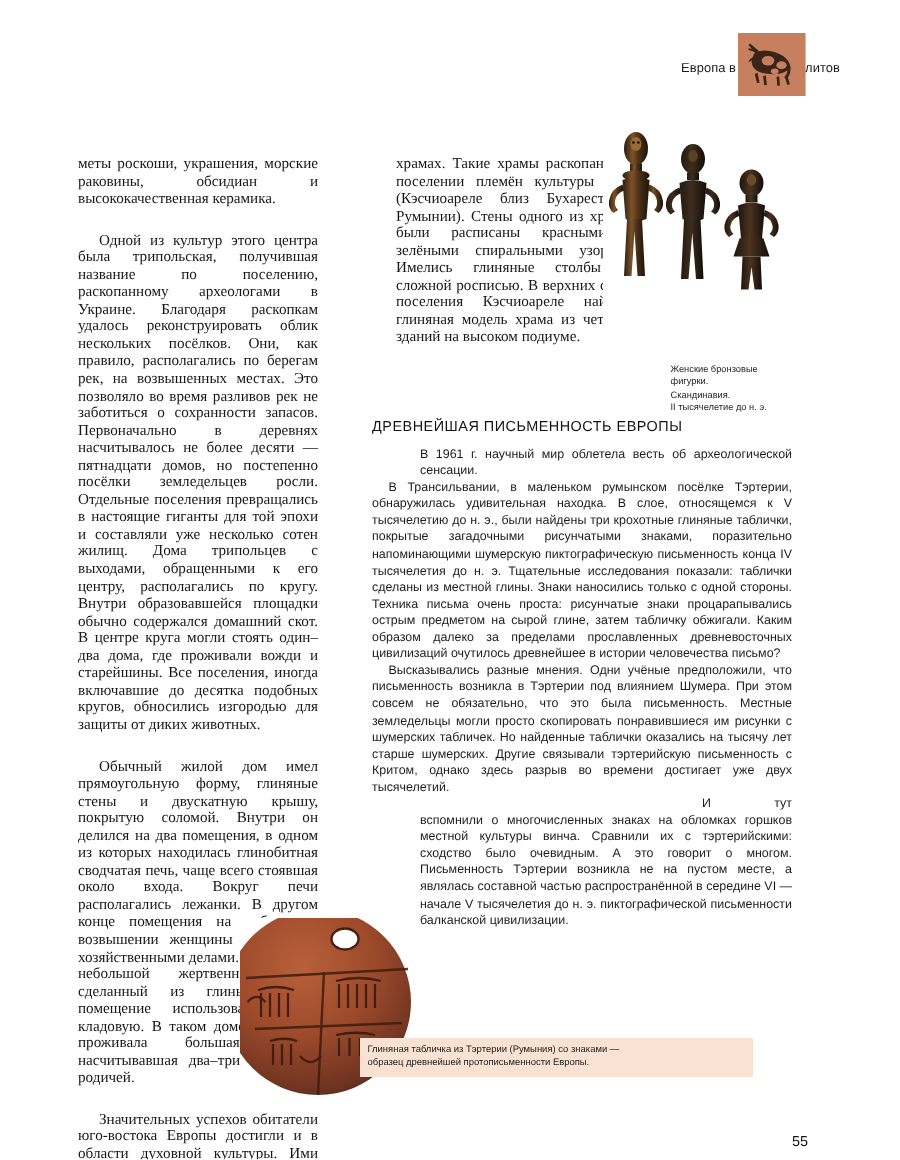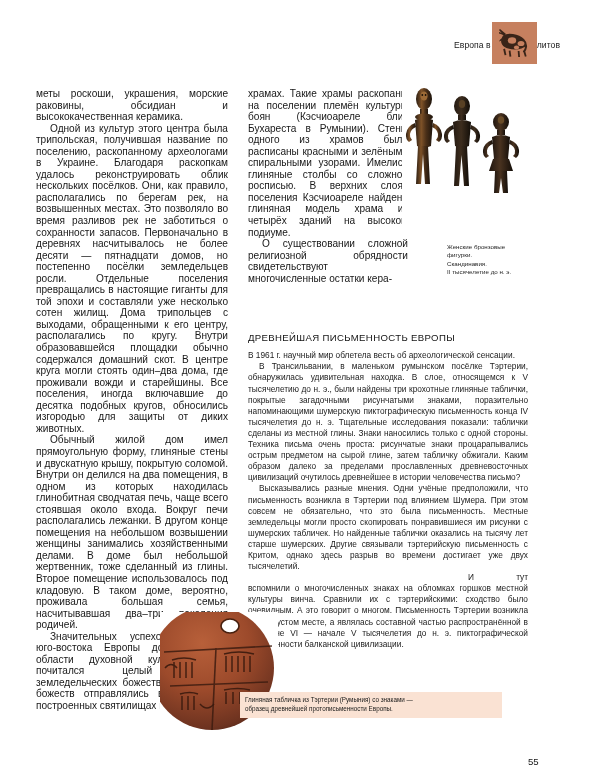--- a/index.html
+++ b/index.html
@@ -49,41 +49,41 @@
 
   
   .col {
     position: absolute;
     top: 88px;
   }
   .col-left  { left: 36px;  width: 192px; }
   .col-right { left: 248px; width: 280px; }
 
   p.serif {
-    margin: 0;
-    font-family: Liberation Sans, sans-serif;
+    margin: 16px;
+    font-family: Liberation Serif, serif;
     font-size: 10.1px;
     line-height: 11.55px;
     text-align: justify;
     text-indent: 14px;
     color: #171717;
     hyphens: manual;
   }
   p.serif.no-indent { text-indent: 0; }
 
   p.sans {
     margin: 0;
     font-family: "Liberation Sans", "DejaVu Sans", sans-serif;
     font-size: 8.3px;
     line-height: 11.1px;
     text-align: justify;
     text-indent: 11px;
     color: #1c1c1c;
   }
-  p.sans.no-indent { text-indent: 0; }
+  p.sans.no-indent { text-indent: 0; margin-left: 32px; }
 
   .sec-heading {
     margin: 0 0 7px 0;
     font-family: "Liberation Sans", "DejaVu Sans", sans-serif;
     font-size: 9.6px;
     font-weight: 400;
     letter-spacing: 0.35px;
     color: #141414;
   }
 
@@ -183,21 +183,20 @@
 
   <div class="col col-left">
     <p class="serif no-indent">меты роскоши, украшения, морские раковины, обсидиан и высококачественная керамика.</p>
     <p class="serif">Одной из культур этого центра была трипольская, получившая название по поселению, раскопанному археологами в Украине. Благодаря раскопкам удалось реконструировать облик нескольких посёлков. Они, как правило, располагались по берегам рек, на возвышенных местах. Это позволяло во время разливов рек не заботиться о сохранности запасов. Первоначально в деревнях насчитывалось не более десяти — пятнадцати домов, но постепенно посёлки земледельцев росли. Отдельные поселения превращались в настоящие гиганты для той эпохи и составляли уже несколько сотен жилищ. Дома трипольцев с выходами, обращенными к его центру, располагались по кругу. Внутри образовавшейся площадки обычно содержался домашний скот. В центре круга могли стоять один–два дома, где проживали вожди и старейшины. Все поселения, иногда включавшие до десятка подобных кругов, обносились изгородью для защиты от диких животных.</p>
     <p class="serif">Обычный жилой дом имел прямоугольную форму, глиняные стены и двускатную крышу, покрытую соломой. Внутри он делился на два помещения, в одном из которых находилась глинобитная сводчатая печь, чаще всего стоявшая около входа. Вокруг печи располагались лежанки. В другом конце помещения на небольшом возвышении женщины занимались хозяйственными делами. В доме был небольшой жертвенник, тоже сделанный из глины. Второе помещение использовалось под кладовую. В таком доме, вероятно, проживала большая семья, насчитывавшая два–три поколения родичей.</p>
     <p class="serif">Значительных успехов обитатели юго-востока Европы достигли и в области духовной культуры. Ими почитался целый пантеон земледельческих божеств. Культы этих божеств отправлялись в специально построенных святилищах и, возможно,</p>
   </div>
 
   <div class="col col-right">
     <p class="serif no-indent" style="width:160px;">храмах. Такие храмы раскопаны на поселении племён культуры боян (Кэсчиоареле близ Бухареста в Румынии). Стены одного из храмов были расписаны красными и зелёными спиральными узорами. Имелись глиняные столбы со сложной росписью. В верхних слоях поселения Кэсчиоареле найдена глиняная модель храма из четырёх зданий на высоком подиуме.</p>
-    <p class="serif" style="width:160px; margin-top:0;">О существовании сложной религиозной обрядности свидетельствуют многочисленные остатки кера-</p>
 
     <h2 class="sec-heading" style="margin-top:48px;">ДРЕВНЕЙШАЯ ПИСЬМЕННОСТЬ ЕВРОПЫ</h2>
 
     <p class="sans no-indent">В 1961 г. научный мир облетела весть об археологической сенсации.</p>
     <p class="sans">В Трансильвании, в маленьком румынском посёлке Тэртерии, обнаружилась удивительная находка. В слое, относящемся к V тысячелетию до н. э., были найдены три крохотные глиняные таблички, покрытые загадочными рисунчатыми знаками, поразительно напоминающими шумерскую пиктографическую письменность конца IV тысячелетия до н. э. Тщательные исследования показали: таблички сделаны из местной глины. Знаки наносились только с одной стороны. Техника письма очень проста: рисунчатые знаки процарапывались острым предметом на сырой глине, затем табличку обжигали. Каким образом далеко за пределами прославленных древневосточных цивилизаций очутилось древнейшее в истории человечества письмо?</p>
     <p class="sans">Высказывались разные мнения. Одни учёные предположили, что письменность возникла в Тэртерии под влиянием Шумера. При этом совсем не обязательно, что это была письменность. Местные земледельцы могли просто скопировать понравившиеся им рисунки с шумерских табличек. Но найденные таблички оказались на тысячу лет старше шумерских. Другие связывали тэртерийскую письменность с Критом, однако здесь разрыв во времени достигает уже двух тысячелетий.</p>
 
     <div style="overflow:hidden;">
       <div class="wrap-float" style="width:0px;height:14px;"></div>
       <div class="wrap-float" style="width:8px;height:11px;"></div>

